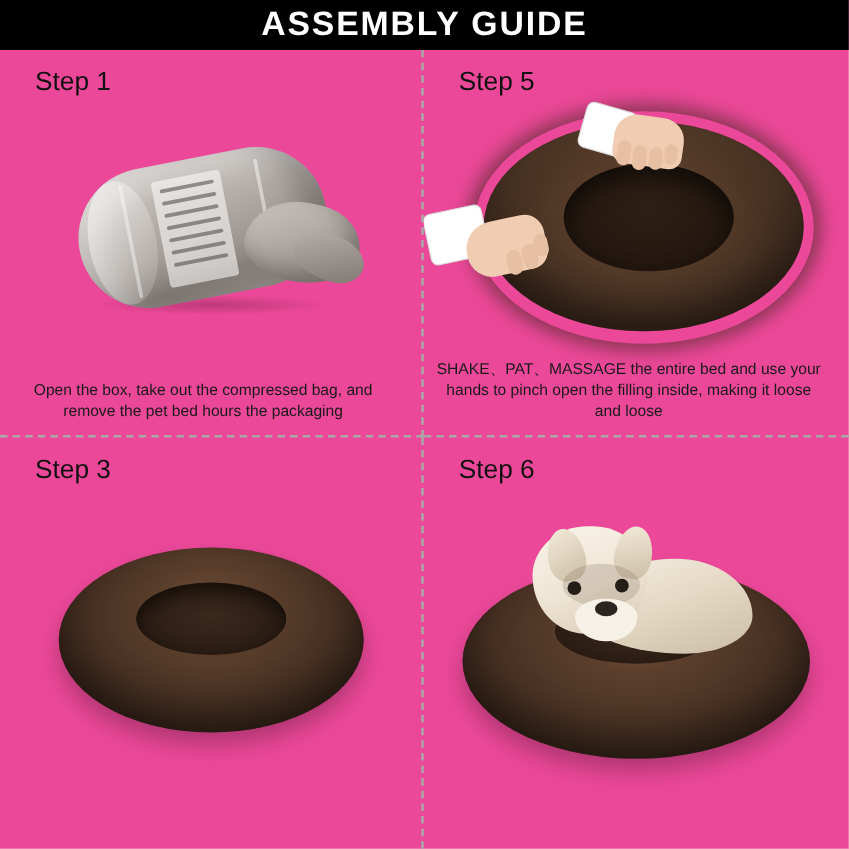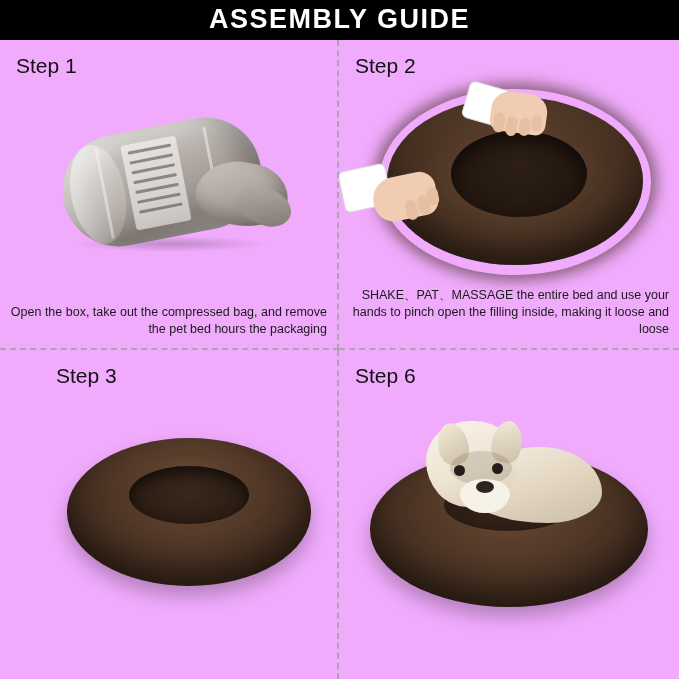--- a/index.html
+++ b/index.html
@@ -11,21 +11,21 @@
     width: 679px;
     height: 679px;
     font-family: "Liberation Sans", sans-serif;
     color: #1a1a1a;
     overflow: hidden;
   }
   .page {
     position: relative;
     width: 679px;
     height: 679px;
-    background: #f0abfc;
+    background: #ec4899;
     box-sizing: border-box;
   }
   
   .header {
     position: relative;
     width: 679px;
     height: 40px;
     background: #000000;
     display: flex;
     align-items: center;
@@ -49,36 +49,36 @@
     grid-template-columns: 339px 340px;
     grid-template-rows: 310px 329px;
   }
   .cell {
     position: relative;
     box-sizing: border-box;
     overflow: hidden;
   }
   .cell-tl { border-right: 2px dashed #a8a8a8; border-bottom: 2px dashed #a8a8a8; }
   .cell-tr { border-bottom: 2px dashed #a8a8a8; }
-  .cell-bl { border-right: 2px dashed #a8a8a8; margin-left: 40px; }
+  .cell-bl { border-right: 2px dashed #a8a8a8; }
 
   .step-label {
     position: absolute;
     top: 14px;
-    left: 16px;
+    left: 28px;
     font-size: 21px;
     color: #111111;
     font-family: "Liberation Sans", sans-serif;
   }
   .caption {
     position: absolute;
     left: 10px;
-    right: 10px;
+    right: 22px;
     bottom: 10px;
-    text-align: right;
+    text-align: center;
     font-size: 12.5px;
     line-height: 1.35;
     color: #1a1a1a;
   }
   .art {
     position: absolute;
     left: 0;
     right: 0;
     top: 46px;
     bottom: 66px;
@@ -320,21 +320,21 @@
               <i></i>
               <i></i>
               <i></i>
           </div>
         </div>
       </div>
       <div class="caption">Open the box, take out the compressed bag, and remove the pet bed hours the packaging</div>
     </div>
 
     <div class="cell cell-tr">
-      <div class="step-label">Step 2</div>
+      <div class="step-label">Step 5</div>
       <div class="art">
         <div class="bed2-wrap">
           <div class="bed-shape bed2-body"></div>
           <div class="bed2-hole"></div>
           <div class="fur-fuzz"></div>
           <div class="sleeve sleeve-r"></div>
           <div class="hand hand-r">
             <div class="finger" style="left:4px; top:22px; width:11px; height:20px;"></div>
             <div class="finger" style="left:17px; top:24px; width:11px; height:20px;"></div>
             <div class="finger" style="left:30px; top:24px; width:11px; height:18px;"></div>

